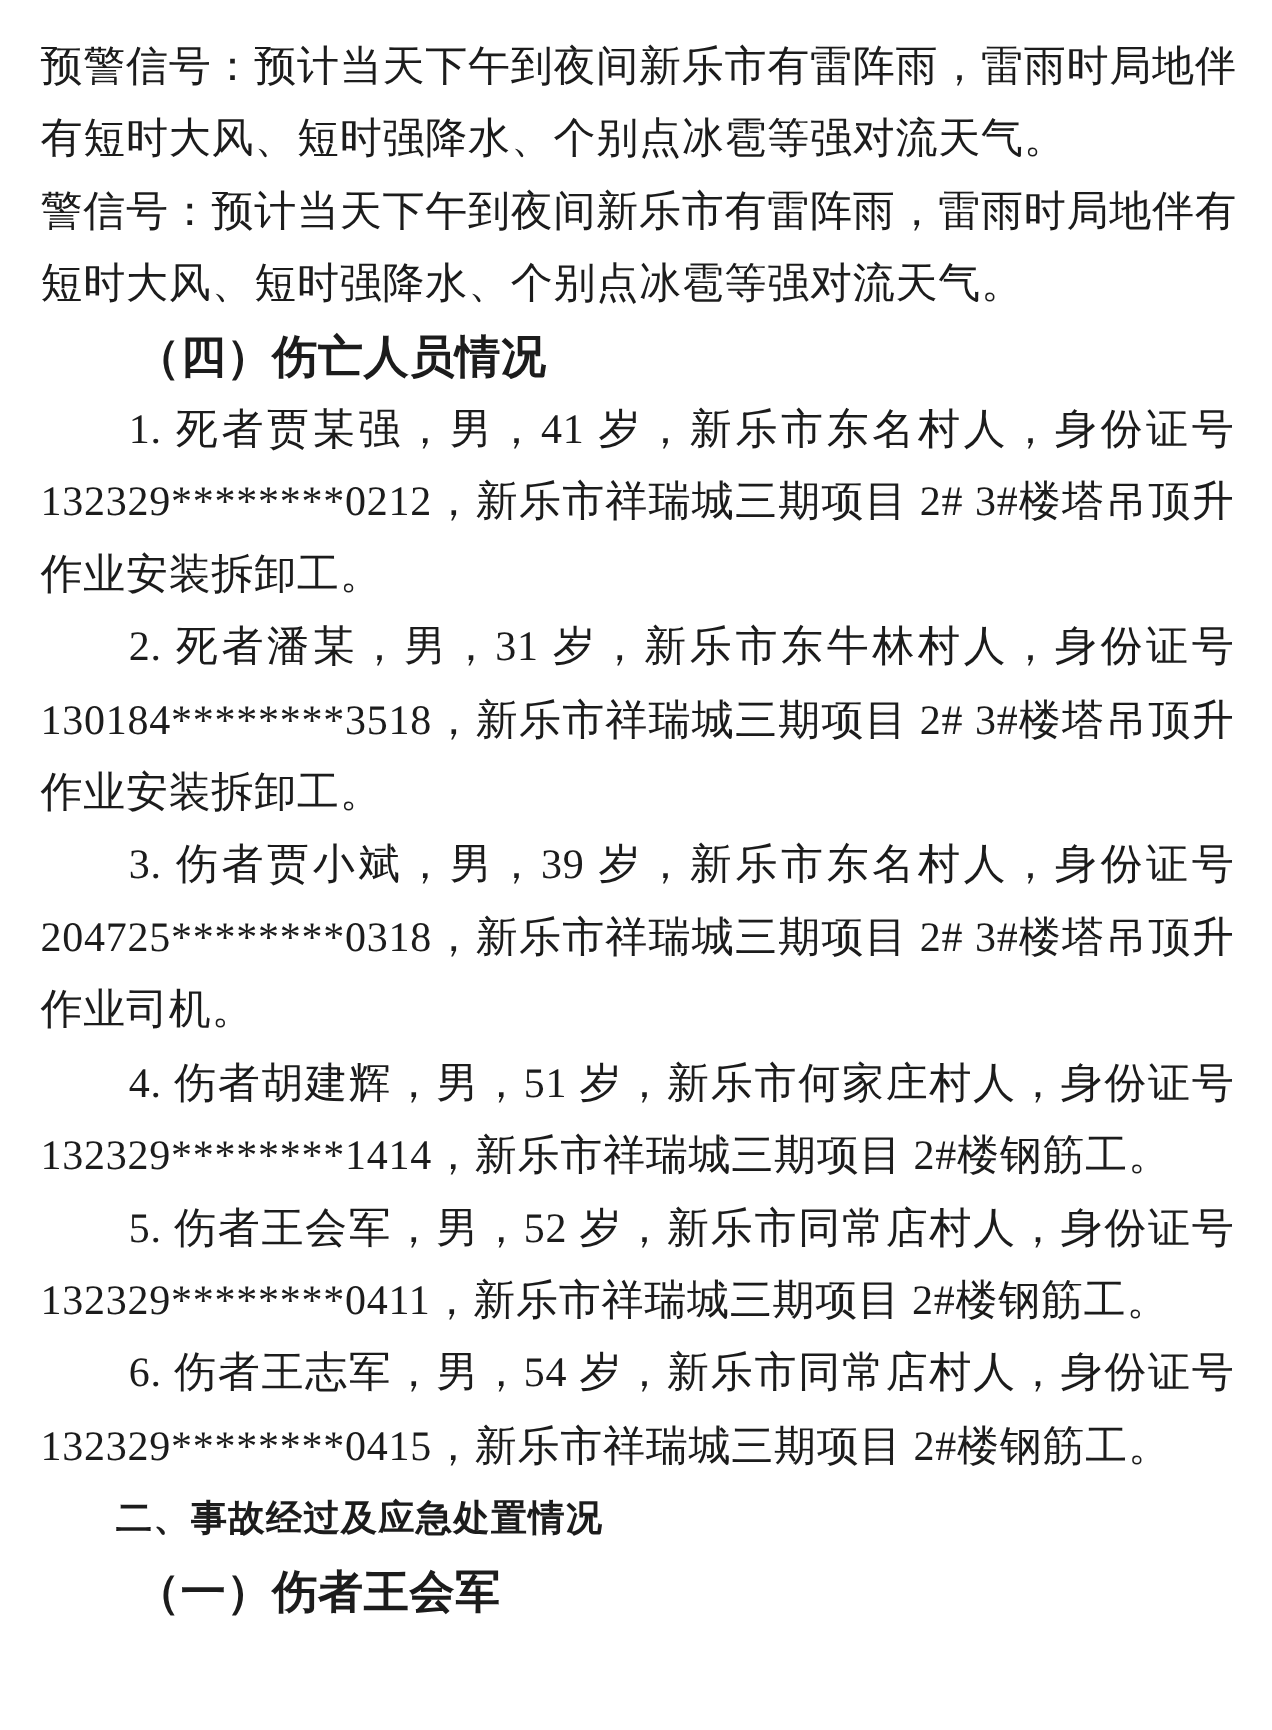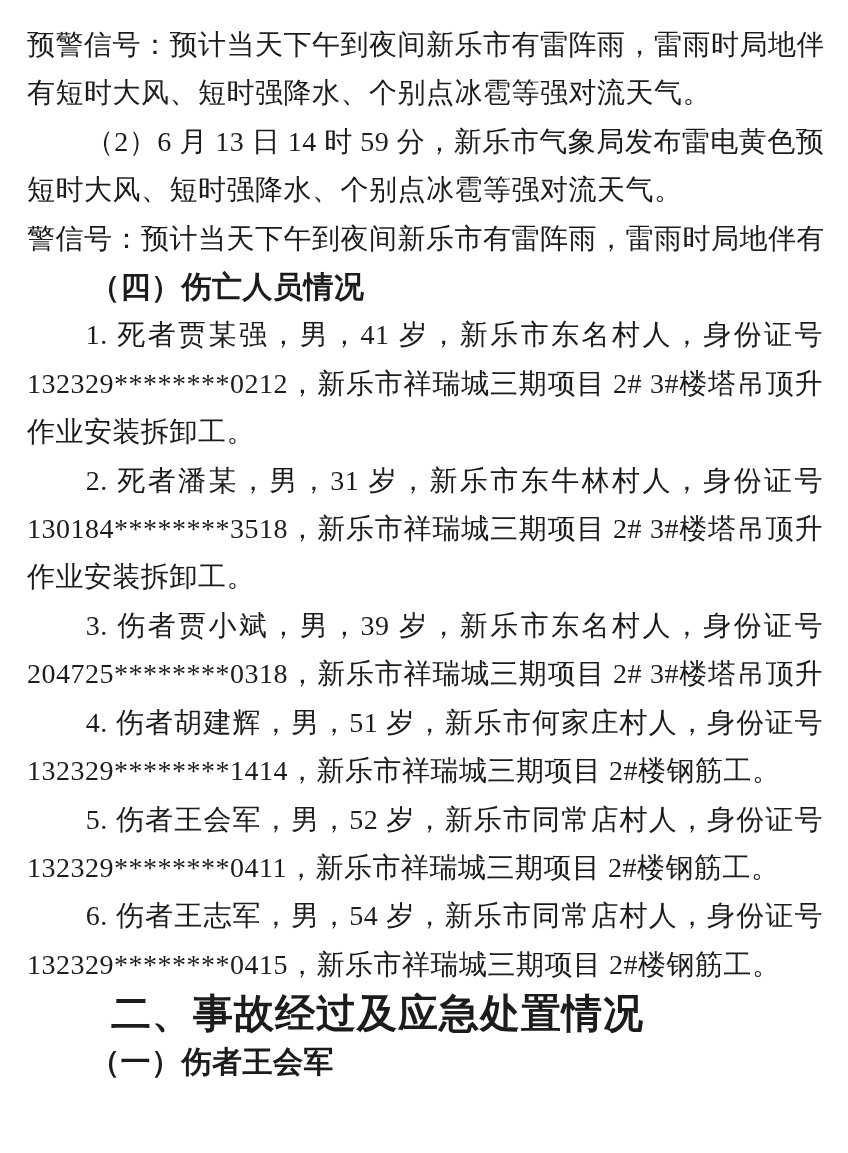--- a/index.html
+++ b/index.html
@@ -35,39 +35,38 @@
   .ind { text-indent: 2.1em; }
   
   .hk {
     font-weight: 700;
     font-size: 30px;
     font-family: "Liberation Serif", "DejaVu Serif", serif;
   }
   
   .hh {
     font-weight: 700;
-    font-size: 40px;
+    font-size: 24px;
     font-family: "Liberation Sans", "DejaVu Sans", sans-serif;
     letter-spacing: 1px;
   }
 </style>
 </head>
 <body>
 
 <div class="page">
 
   <div class="para">
     <p class="ln j">预警信号：预计当天下午到夜间新乐市有雷阵雨，雷雨时局地伴</p>
     <p class="ln">有短时大风、短时强降水、个别点冰雹等强对流天气。</p>
   </div>
 
   <div class="para">
-    <p class="ln j ind">（2）6 月 13 日 14 时 59 分，新乐市气象局发布雷电黄色预</p>
+    <p class="ln j">警信号：预计当天下午到夜间新乐市有雷阵雨，雷雨时局地伴有</p>
     <p class="ln">短时大风、短时强降水、个别点冰雹等强对流天气。</p>
-    <p class="ln j">警信号：预计当天下午到夜间新乐市有雷阵雨，雷雨时局地伴有</p>
   </div>
 
   <div class="para">
     <p class="ln hk ind">（四）伤亡人员情况</p>
   </div>
 
   <div class="para">
     <p class="ln j ind">1. 死者贾某强，男，41 岁，新乐市东名村人，身份证号</p>
     <p class="ln j">132329********0212，新乐市祥瑞城三期项目 2# 3#楼塔吊顶升</p>
     <p class="ln">作业安装拆卸工。</p>
@@ -75,20 +74,21 @@
 
   <div class="para">
     <p class="ln j ind">2. 死者潘某，男，31 岁，新乐市东牛林村人，身份证号</p>
     <p class="ln j">130184********3518，新乐市祥瑞城三期项目 2# 3#楼塔吊顶升</p>
     <p class="ln">作业安装拆卸工。</p>
   </div>
 
   <div class="para">
     <p class="ln j ind">3. 伤者贾小斌，男，39 岁，新乐市东名村人，身份证号</p>
     <p class="ln j">204725********0318，新乐市祥瑞城三期项目 2# 3#楼塔吊顶升</p>
+    <p class="ln">作业司机。</p>
   </div>
 
   <div class="para">
     <p class="ln j ind">4. 伤者胡建辉，男，51 岁，新乐市何家庄村人，身份证号</p>
     <p class="ln">132329********1414，新乐市祥瑞城三期项目 2#楼钢筋工。</p>
   </div>
 
   <div class="para">
     <p class="ln j ind">5. 伤者王会军，男，52 岁，新乐市同常店村人，身份证号</p>
     <p class="ln">132329********0411，新乐市祥瑞城三期项目 2#楼钢筋工。</p>

